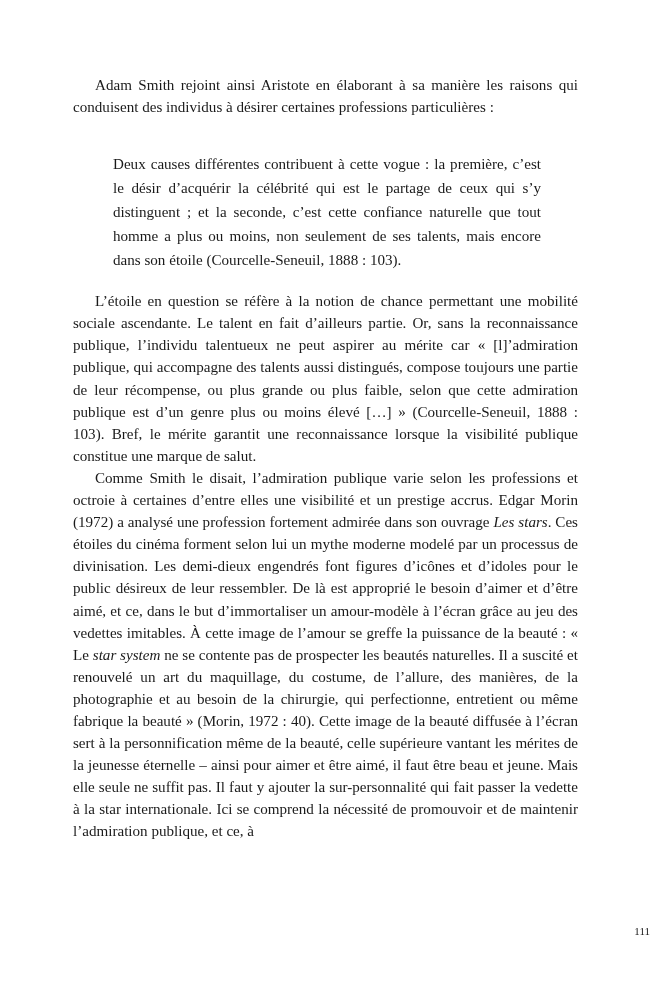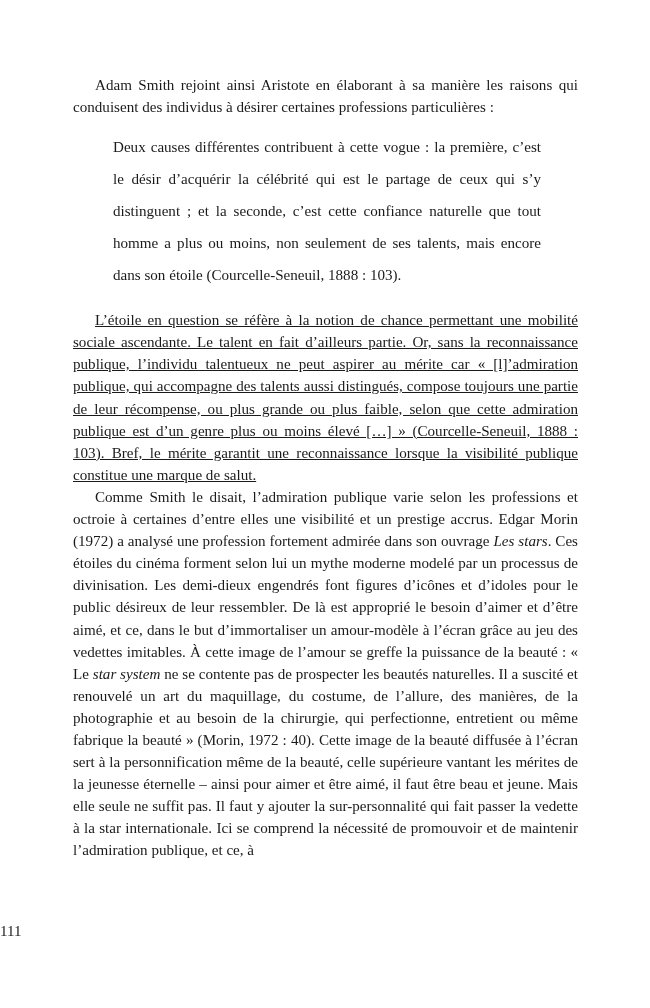--- a/index.html
+++ b/index.html
@@ -38,56 +38,55 @@
     font-size: 15.1px;
     line-height: 22.1px;
     text-align: justify;
     text-justify: inter-word;
     text-indent: 22px;
     hyphens: none;
   }
 
   
   .block-quote {
-    margin: 13px 0 18px 0;
+    margin: 34px 0 18px 0;
     padding: 0;
     width: 428px;
     margin-left: 40px;
     font-size: 15.1px;
-    line-height: 32px;
+    line-height: 24px;
     text-align: justify;
     text-justify: inter-word;
     text-indent: 0;
   }
 
   .block-quote p {
     margin: 0;
     text-indent: 0;
   }
 
   
   .par-tight {
     margin-top: 0;
   }
 
   .par-after-quote {
     margin-top: 0;
-    text-decoration: underline;
   }
 
   em.title-italic {
   }
 
   .page-number {
     position: absolute;
     left: 0;
     right: 0;
     top: 921px;
-    text-align: left;
-    font-size: 15px;
+    text-align: right;
+    font-size: 11px;
     line-height: 20px;
     color: #1a1a1a;
   }
 </style>
 </head>
 <body>
 
 <div class="page">
 
   <div class="text-column">

